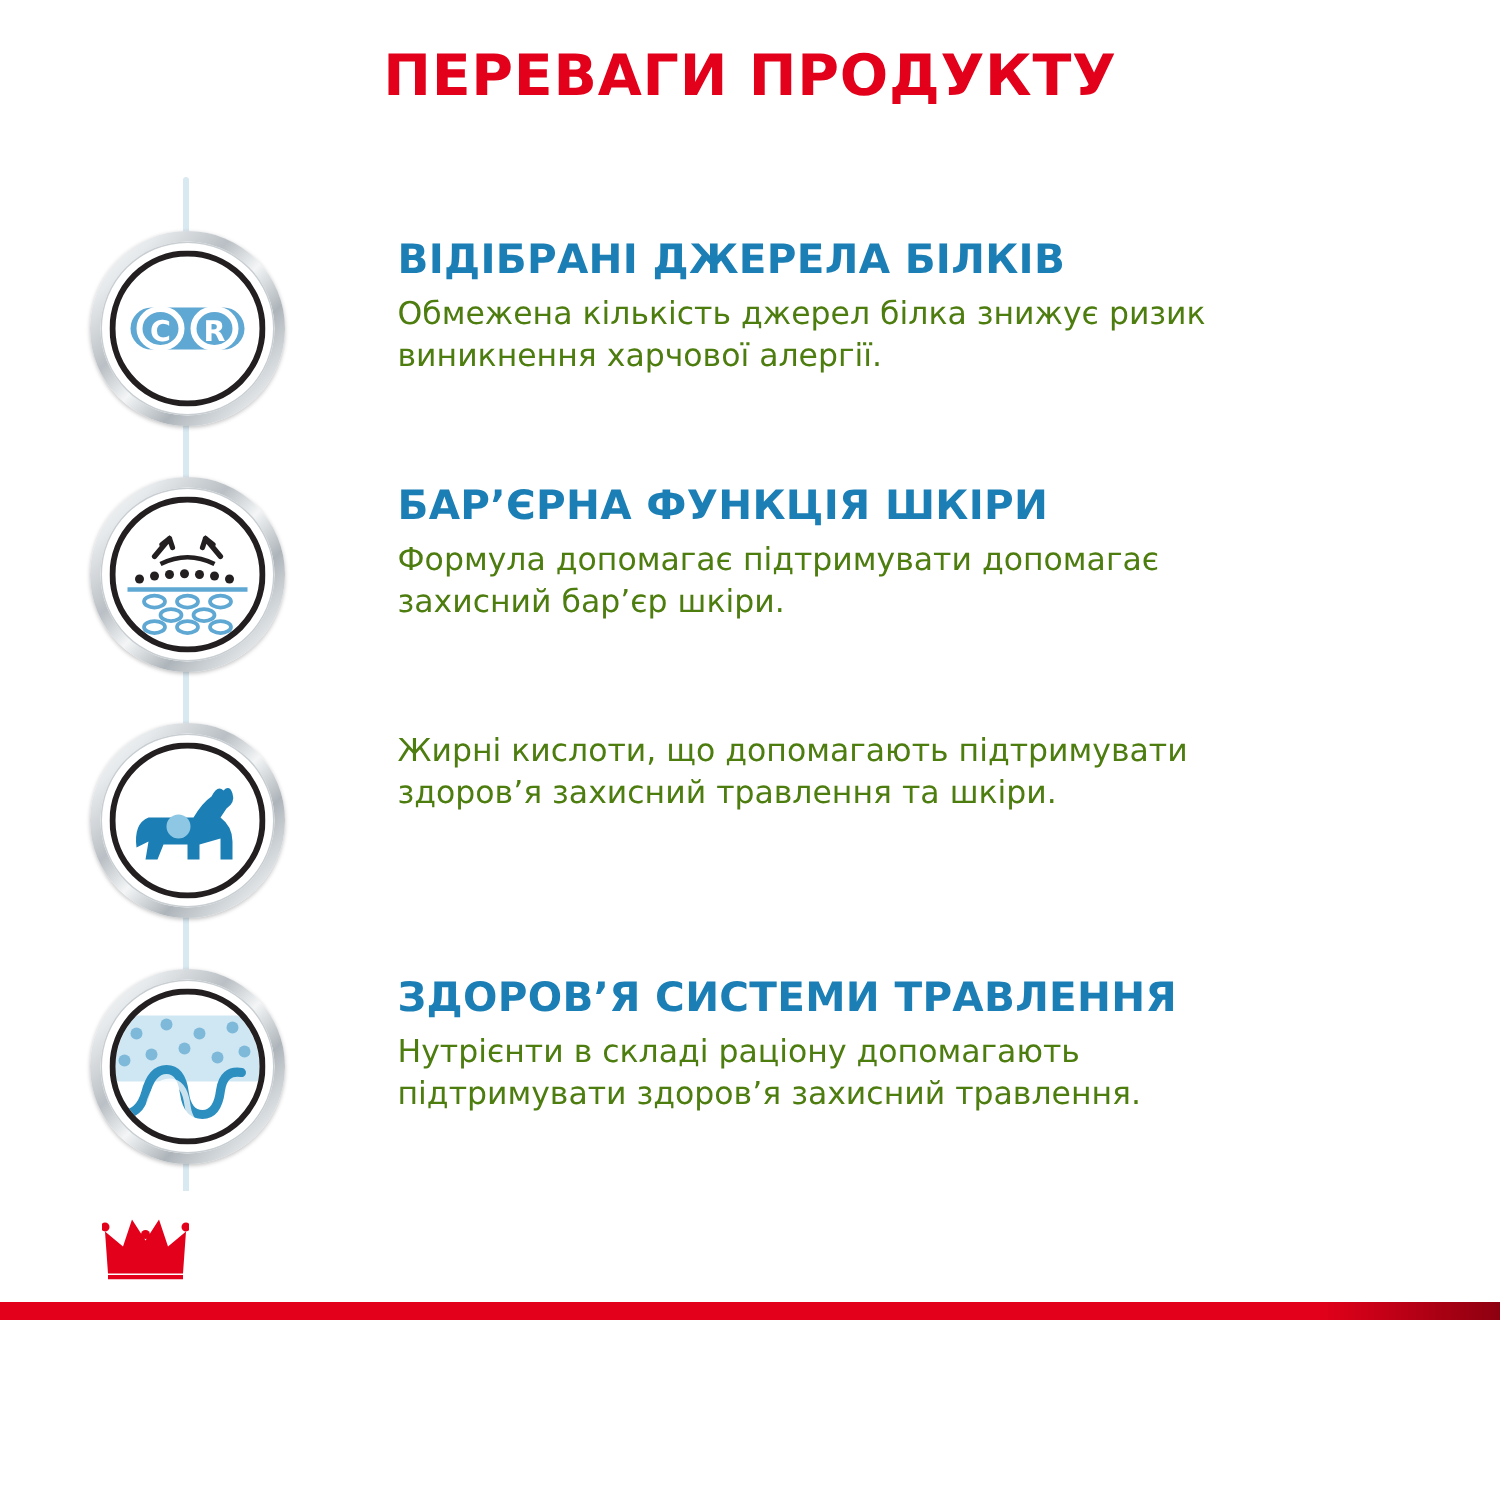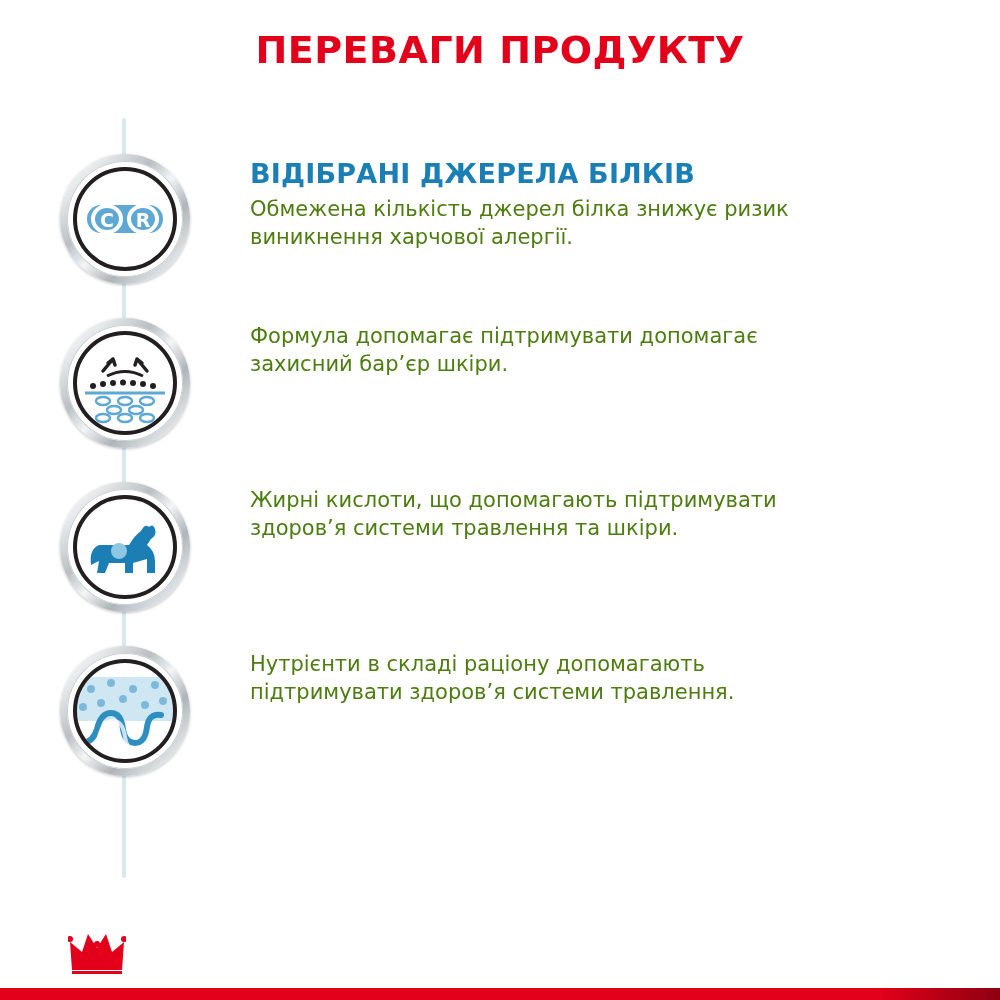--- a/index.html
+++ b/index.html
@@ -11,21 +11,21 @@
     height: 1000px;
     background: #ffffff;
     font-family: "Liberation Sans", sans-serif;
     overflow: hidden;
     position: relative;
   }
 
   .page {
     position: relative;
     width: 1000px;
-    height: 1000px;
+    height: 880px;
     box-sizing: border-box;
     padding-left: 42px;
   }
 
   
   .title {
     position: absolute;
     top: 28px;
     left: 0;
     width: 1000px;
@@ -91,20 +91,21 @@
   }
   .medal svg {
     position: relative;
     z-index: 2;
   }
 
   .texts {
     flex: 1;
     padding-right: 150px;
     padding-top: 8px;
+    margin-left: 15px;
   }
   .b-title {
     color: #1b7fb5;
     font-size: 27px;
     font-weight: bold;
     font-family: "DejaVu Sans", sans-serif;
     letter-spacing: 0.2px;
     margin-bottom: 6px;
     line-height: 1.15;
   }
@@ -203,36 +204,37 @@
               <ellipse cx="41" cy="79" rx="7" ry="4"></ellipse>
                 <ellipse cx="63" cy="79" rx="7" ry="4"></ellipse>
               <ellipse cx="30" cy="87" rx="7" ry="4"></ellipse>
                 <ellipse cx="52" cy="87" rx="7" ry="4"></ellipse>
                 <ellipse cx="74" cy="87" rx="7" ry="4"></ellipse>
             </g>
           </svg>
         </div>
       </div>
       <div class="texts">
+        <div class="b-title">БАР’ЄРНА ФУНКЦІЯ ШКІРИ</div>
         <div class="b-desc">Формула допомагає підтримувати допомагає захисний бар’єр шкіри.</div>
       </div>
     </div>
 
     <div class="benefit">
       <div class="icon-wrap">
         <div class="medal">
           <svg width="104" height="104" viewBox="0 0 104 104">
             <circle cx="52" cy="52" r="50" fill="none" stroke="#231f20" stroke-width="4"></circle>
             <path d="M18 70 Q16 54 26 50 L56 50 Q62 40 68 36 Q72 28 76 32 Q80 28 82 34 Q84 40 78 44 L74 50 Q82 56 82 66 L82 78 L74 78 L74 64 L60 68 L60 78 L52 78 L52 68 L36 68 L32 78 L24 78 L26 66 Z" fill="#1b7fb5"></path>
             <circle cx="46" cy="56" r="8" fill="#8ec7e4"></circle>
           </svg>
         </div>
       </div>
       <div class="texts">
-        <div class="b-desc">Жирні кислоти, що допомагають підтримувати здоров’я системи травлення та шкіри.</div>
+        <div class="b-desc">Жирні кислоти, що допомагають підтримувати здоров’я захисний травлення та шкіри.</div>
       </div>
     </div>
 
     <div class="benefit">
       <div class="icon-wrap">
         <div class="medal">
           <svg width="104" height="104" viewBox="0 0 104 104">
             <defs>
               <clipPath id="c4">
                   <circle cx="52" cy="52" r="48"></circle>
@@ -252,21 +254,22 @@
                   <circle cx="10" cy="48" r="4"></circle>
               </g>
               <path d="M8 84 Q20 84 24 70 Q28 54 38 54 Q48 54 50 70 Q52 84 62 84 Q72 84 74 68 Q76 54 88 56" fill="none" stroke="#2d8fc0" stroke-width="6" stroke-linecap="round"></path>
               <path d="M8 92 Q22 92 26 78 Q30 62 40 62 Q50 62 52 78 Q54 92 64 92" fill="none" stroke="#ffffff" stroke-width="4" stroke-linecap="round" opacity="0.75"></path>
             </g>
             <circle cx="52" cy="52" r="50" fill="none" stroke="#231f20" stroke-width="4"></circle>
           </svg>
         </div>
       </div>
       <div class="texts">
-        <div class="b-desc">Нутрієнти в складі раціону допомагають підтримувати здоров’я системи травлення.</div>
+        <div class="b-title">ЗДОРОВ’Я СИСТЕМИ ТРАВЛЕННЯ</div>
+        <div class="b-desc">Нутрієнти в складі раціону допомагають підтримувати здоров’я захисний травлення.</div>
       </div>
     </div>
 
   </div>
 
   <div class="footer">
     <div class="crown">
       <svg width="58" height="46" viewBox="0 0 58 46">
         <path d="M4 42 L2 14 L14 24 L20 6 L29 20 L38 6 L44 24 L56 14 L54 42 Z" fill="#e2001a"></path>
         <circle cx="2" cy="11" r="3" fill="#e2001a"></circle>

